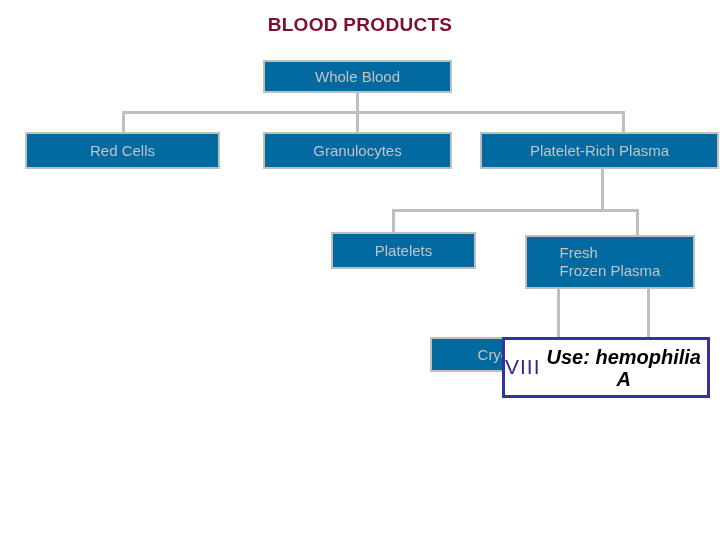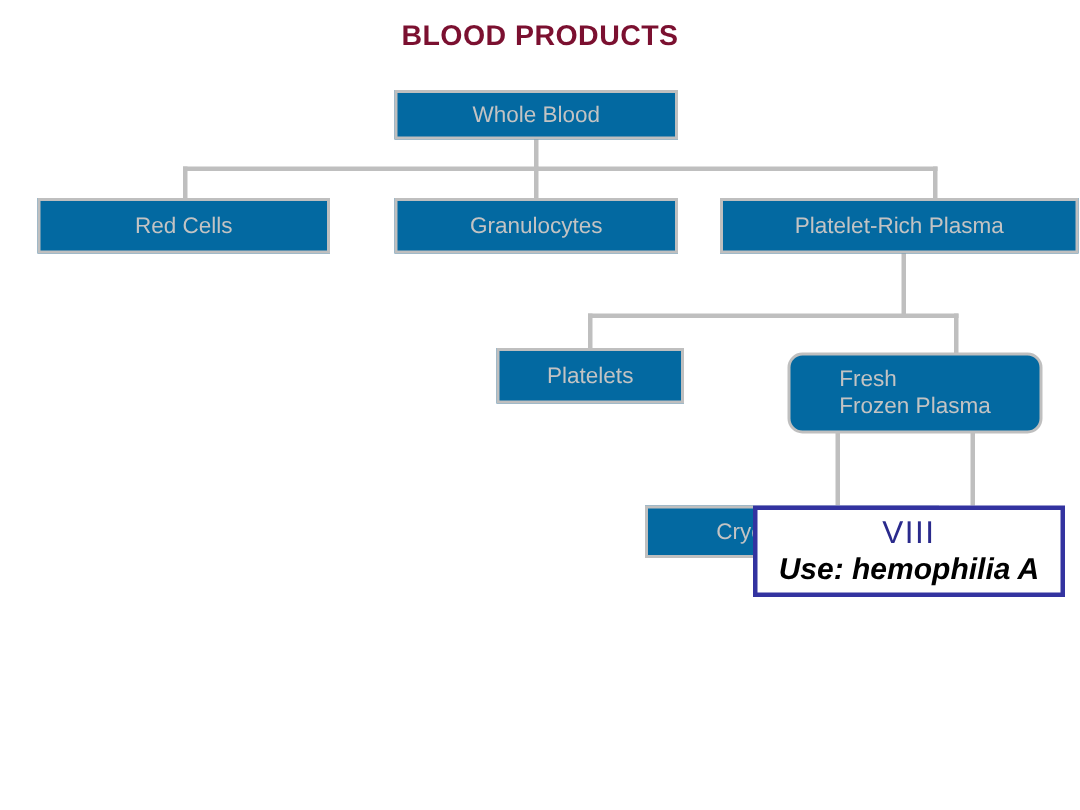--- a/index.html
+++ b/index.html
@@ -57,21 +57,21 @@
   .conn-h { height: 3px; }
 
   
   .callout {
     position: absolute;
     box-sizing: border-box;
     border: 3px solid #3333A0;
     background: #FFFFFF;
     z-index: 9;
     display: flex;
-    flex-direction: column;
+    flex-direction: row;
     align-items: center;
     justify-content: center;
     text-align: center;
   }
   .callout-title {
     color: #2A2A8C;
     font-size: 21px;
     font-weight: normal;
     letter-spacing: 1px;
     line-height: 1.1;
@@ -107,23 +107,23 @@
   <div class="conn conn-v" style="left:647px; top:288px; height:52px;"></div>
 
   <div class="node" style="left:263px; top:60px;  width:189px; height:33px;">Whole Blood</div>
 
   <div class="node" style="left:263px; top:132px; width:189px; height:37px;">Granulocytes</div>
 
   <div class="node" style="left:25px;  top:132px; width:195px; height:37px;">Red Cells</div>
 
   <div class="node" style="left:480px; top:132px; width:239px; height:37px;">Platelet-Rich Plasma</div>
 
-  <div class="node" style="left:331px; top:232px; width:125px; height:37px;">Platelets</div>
+  <div class="node" style="left:331px; top:232px; width:145px; height:37px;">Platelets</div>
 
-  <div class="node" style="left:525px; top:235px; width:170px; height:54px;border-radius:10px;">Fresh
+  <div class="node" style="left:525px; top:235px; width:170px; height:54px;">Fresh
 Frozen Plasma</div>
 
   <div class="node" style="left:430px; top:337px; width:196px; height:35px; justify-content:center;">Cryoprecipitate</div>
 
   <div class="callout" style="left:502px; top:337px; width:208px; height:61px;">
     <div class="callout-title">VIII</div>
     <div class="callout-sub">Use: hemophilia A</div>
   </div>
 
 </div>

